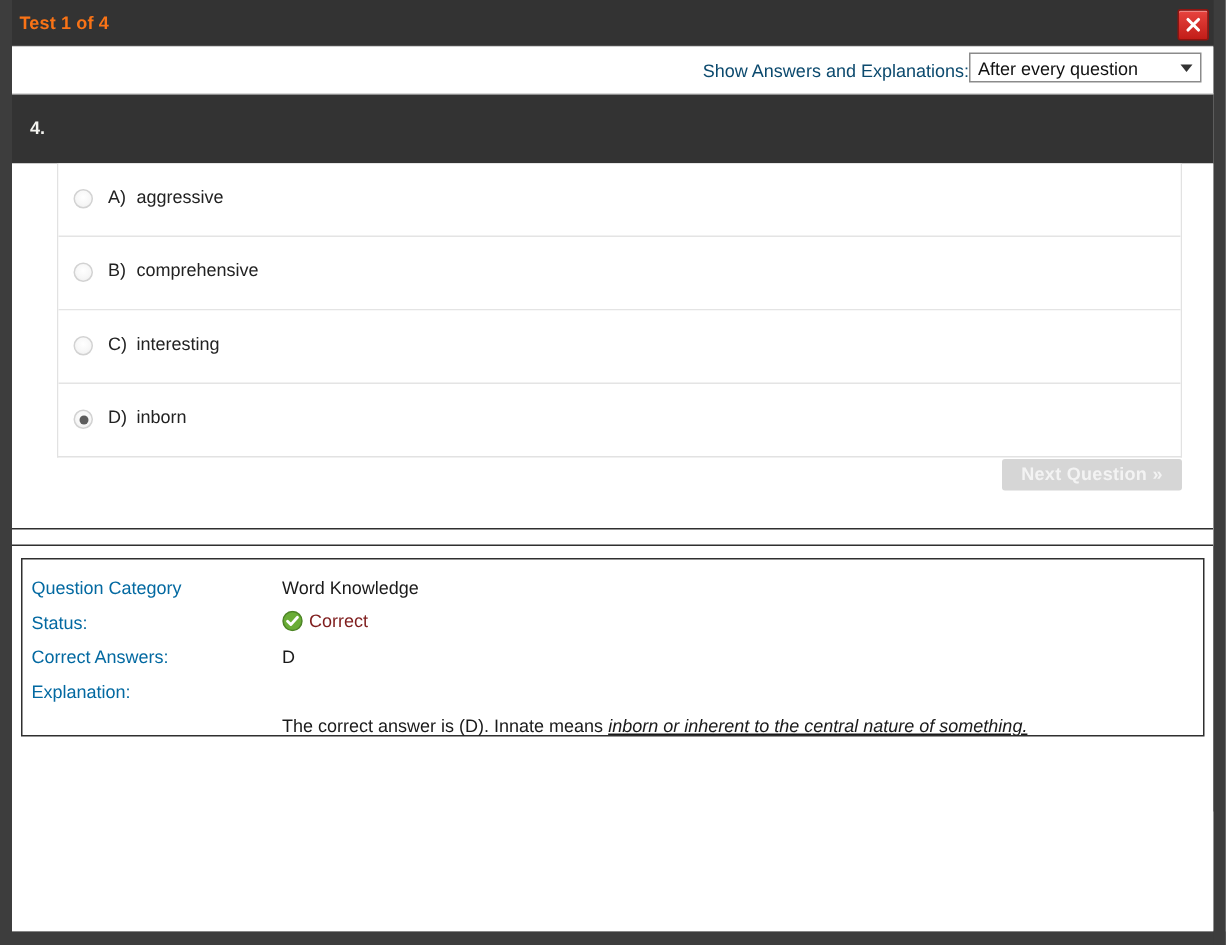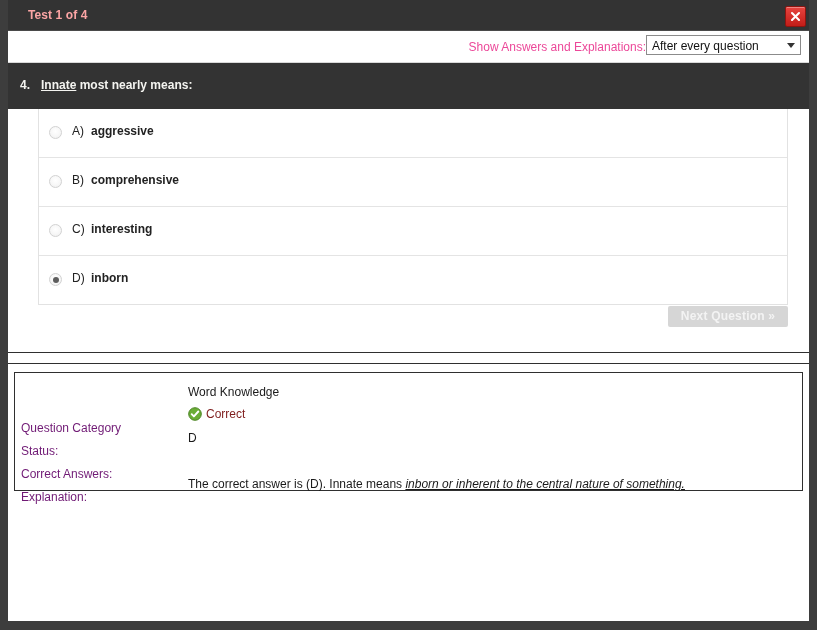--- a/index.html
+++ b/index.html
@@ -33,25 +33,25 @@
     position: absolute;
     top: 0; left: -8px;
     width: 817px;
     height: 31px;
     background: #333333;
     border-bottom: 1px solid #4a4a4a;
     box-sizing: border-box;
   }
   #titlebar-text {
     position: absolute;
-    left: 28px;
+    left: 13px;
     top: 8px;
     font-size: 12px;
     font-weight: bold;
-    color: #fca5a5;
+    color: #f97316;
     letter-spacing: .1px;
     white-space: nowrap;
   }
   #close-button {
     position: absolute;
     right: 11px;
     top: 6px;
     width: 19px;
     height: 19px;
     background: linear-gradient(#e8443f, #c21d18);
@@ -79,21 +79,21 @@
     position: relative;
     height: 31px;
     background: #ffffff;
     border-bottom: 1px solid #d9d9d9;
   }
   #show-answers-label {
     position: absolute;
     right: 163px;
     top: 9px;
     font-size: 12px;
-    color: #ec4899;
+    color: #0c4a6e;
     white-space: nowrap;
   }
   #show-answers-select {
     position: absolute;
     right: 8px;
     top: 4px;
     width: 155px;
     height: 20px;
     box-sizing: border-box;
     background: #ffffff;
@@ -193,21 +193,20 @@
     top: 15px;
     font-size: 12px;
     color: #222;
   }
   .answer-label {
     position: absolute;
     left: 52px;
     top: 15px;
     font-size: 12px;
     color: #222;
-    font-weight: bold;
   }
 
   
   #next-question-button {
     position: absolute;
     right: 21px;
     top: 0px;
     width: 120px;
     height: 21px;
     background: #d6d6d6;
@@ -244,23 +243,22 @@
     margin: 8px 6px 0 6px;
     border: 1px solid #2f2f2f;
     background: #ffffff;
     height: 119px;
     box-sizing: border-box;
   }
   .exp-row {
     position: absolute;
     left: 6px;
     font-size: 12px;
-    color: #701a75;
-    white-space: nowrap;
-    margin-top: 36px;
+    color: #0369a1;
+    white-space: nowrap;
   }
   .exp-val {
     position: absolute;
     left: 173px;
     font-size: 12px;
     color: #1a1a1a;
     white-space: nowrap;
   }
   #exp-row-category  { top: 12px; }
   #exp-val-category  { top: 12px; }
@@ -307,21 +305,20 @@
     <div id="toolbar">
       <div id="show-answers-label">Show Answers and Explanations:</div>
       <div id="show-answers-select">
         <span class="sel-value">After every question</span>
         <span class="sel-arrow"></span>
       </div>
     </div>
 
     <div id="question-band">
       <span id="question-number">4.</span>
-      <span id="question-text"><span class="kw">Innate</span><span> most nearly means:</span></span>
     </div>
 
     <div id="answer-area">
       <div id="answer-list">
 
         <div class="answer-row">
           <span class="radio"></span>
           <span class="answer-letter">A)</span>
           <span class="answer-label">aggressive</span>
         </div>

